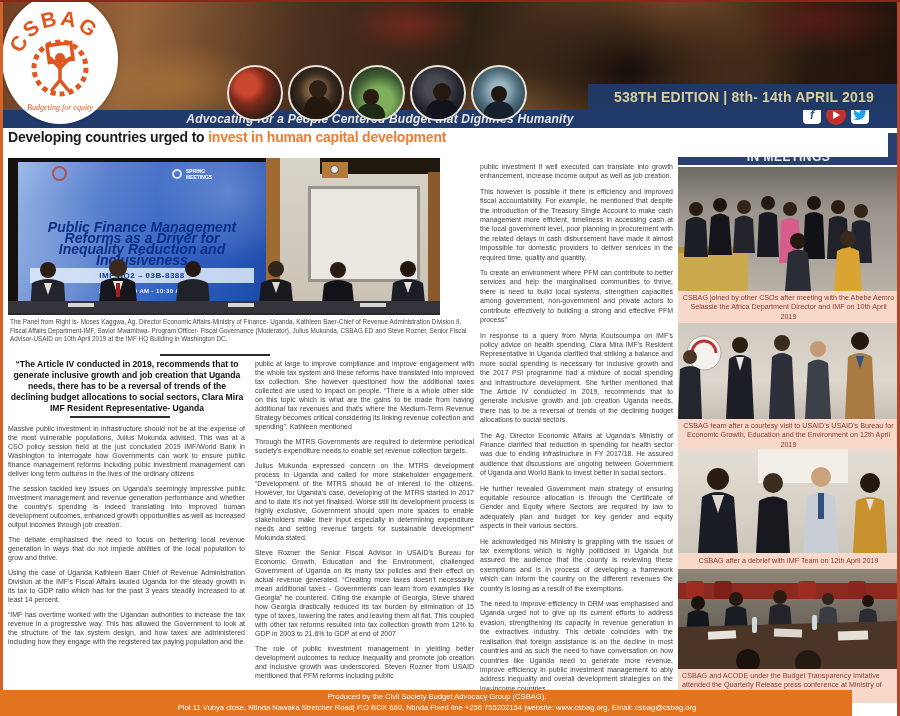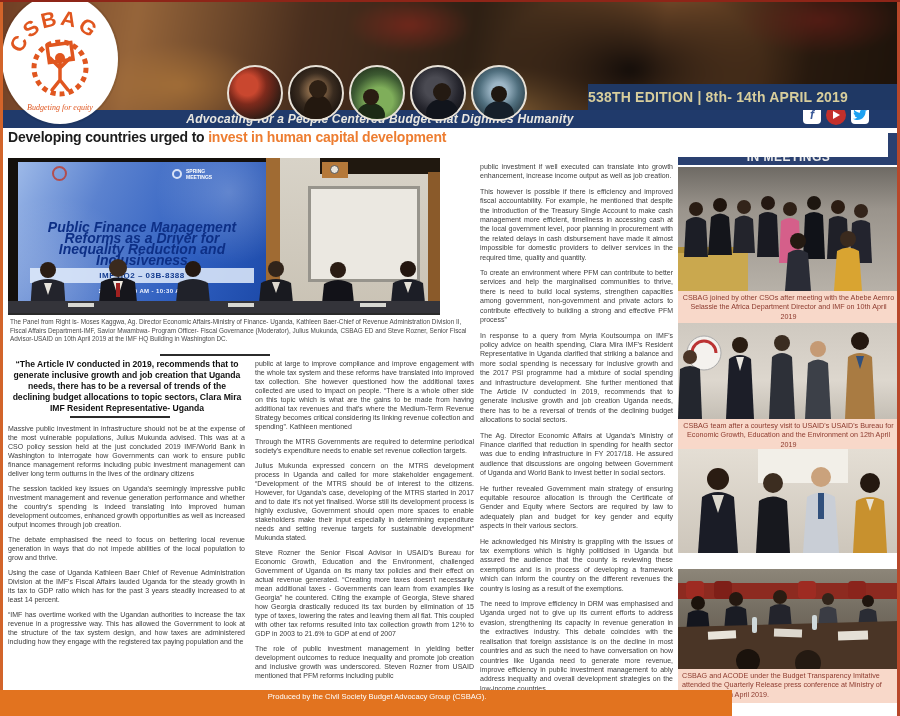--- a/index.html
+++ b/index.html
@@ -32,21 +32,21 @@
   .t5{left:471px;background:radial-gradient(circle at 50% 45%, #9db6c6 0 20%, #51707f 50%, #22333c 85%);}
   .thumb svg{position:absolute;left:0;top:0;}
 
   
   #logo-oval{position:absolute;left:2px;top:-6px;width:116px;height:130px;background:#fff;border-radius:50%;z-index:8;
     box-shadow:0 0 0 2px rgba(0,0,0,.08);}
   #logo-oval svg{position:absolute;left:4px;top:8px;}
 
   
   #edition-badge{position:absolute;left:588px;top:84px;width:312px;height:26px;background:#1f3864;z-index:7;
-    color:#d8ce9c;font-weight:bold;font-size:14px;line-height:26px;text-align:left;letter-spacing:.2px;}
+    color:#d8ce9c;font-weight:bold;font-size:14px;line-height:26px;text-align:center;letter-spacing:.2px;}
 
   
   #banner{position:absolute;left:0;top:110px;width:900px;height:18px;background:#203a6b;z-index:5;}
   #banner .banner-text{position:absolute;left:0;top:0;width:760px;text-align:center;color:#e9e7e0;
     font-size:12px;font-weight:bold;font-style:italic;line-height:18px;letter-spacing:.2px;}
   .social{position:absolute;top:-4px;width:18px;height:18px;border-radius:4px;z-index:9;}
   .social.fb{left:803px;background:#fff;color:#3b5998;font-weight:bold;font-size:12px;text-align:center;line-height:18px;font-style:italic;}
   .social.yt{left:826px;background:#c4302b;border-radius:50%;width:20px;height:20px;top:-5px;}
   .social.yt .tri{position:absolute;left:7px;top:6px;width:0;height:0;border-left:7px solid #fff;border-top:4px solid transparent;border-bottom:4px solid transparent;}
   .social.tw{left:851px;background:#fff;}
@@ -105,21 +105,21 @@
   #sbp1{top:34px;height:124px;background:linear-gradient(#6e6a64 0%,#9a948c 34%,#b7b1a8 100%);}
   #sbc1{top:158px;height:48px;}
   #sbp2{top:190px;height:96px;background:linear-gradient(#cfc9c0,#ddd7ce 60%,#c4beb4);}
   #sbc2{top:286px;height:30px;}
   #sbp3{top:316px;height:104px;background:linear-gradient(#e4ded4,#cdc6bb);}
   #sbc3{top:420px;height:16px;line-height:12px;}
   #sbp4{top:436px;height:100px;background:linear-gradient(#8d8679 0%,#756e62 40%,#5d5245 100%);}
   #sbc4{top:536px;height:34px;text-align:left;}
 
   
-  #footer{position:absolute;left:0;top:690px;width:732px;height:26px;background:#e2731f;z-index:50;
+  #footer{position:absolute;left:0;top:690px;width:852px;height:26px;background:#e2731f;z-index:50;
     color:#fff;text-align:center;padding-left:22px;}
   #footer .f1{font-size:7.6px;line-height:12px;padding-top:1px;}
   #footer .f2{font-size:7.6px;line-height:10px;}
 </style>
 </head>
 <body>
 
 <div id="page">
 
   <div id="header">
@@ -232,21 +232,21 @@
           <rect x="220" y="46" width="26" height="4" fill="#d8d8d2"></rect>
           <rect x="352" y="46" width="26" height="4" fill="#d8d8d2"></rect>
       </svg>
     </div>
   </div>
 
   <div class="photo-caption">The Panel from Right is- Moses Kaggwa, Ag. Director Economic Affairs-Ministry of Finance- Uganda, Kathleen Baer-Chief of Revenue Administration Division II, Fiscal Affairs Department-IMF, Savior Mwambwa- Program Officer- Fiscal Governance (Moderator), Julius Mukunda, CSBAG ED and Steve Rozner, Senior Fiscal Advisor-USAID on 10th April 2019 at the IMF HQ Building in Washington DC.</div>
 
   <div class="mini-rule" style="left:160px;top:354px;width:110px;"></div>
 
-  <div id="pull-quote">“The Article IV conducted in 2019, recommends that to generate inclusive growth and job creation that Uganda needs, there has to be a reversal of trends of the declining budget allocations to topic sectors, Clara Mira IMF Resident Representative- Uganda</div>
+  <div id="pull-quote">“The Article IV conducted in 2019, recommends that to generate inclusive growth and job creation that Uganda needs, there has to be a reversal of trends of the declining budget allocations to social sectors, Clara Mira IMF Resident Representative- Uganda</div>
   <div class="mini-rule" style="left:70px;top:416px;width:100px;"></div>
 
   <div class="col" id="col-left">
     <p>Massive public investment in infrastructure should not be at the expense of the most vulnerable populations, Julius Mukunda advised. This was at a CSO policy session held at the just concluded 2019 IMF/World Bank in Washington to interrogate how Governments can work to ensure public finance management reforms including pubic investment management can deliver long term outturns in the lives of the ordinary citizens</p>
     <p>The session tackled key issues on Uganda's seemingly impressive public investment management and revenue generation performance and whether the country's spending is indeed translating into improved human development outcomes, enhanced growth opportunities as well as increased output incomes through job creation.</p>
     <p>The debate emphasised the need to focus on bettering local revenue generation in ways that do not impede abilities of the local population to grow and thrive.</p>
     <p>Using the case of Uganda Kathleen Baer Chief of Revenue Administration Division at the IMF's Fiscal Affairs lauded Uganda for the steady growth in its tax to GDP ratio which has for the past 3 years steadily increased to at least 14 percent.</p>
     <p>“IMF has overtime worked with the Ugandan authorities to increase the tax revenue in a progressive way. This has allowed the Government to look at the structure of the tax system design, and how taxes are administered including how they engage with the registered tax paying population and the</p>
   </div>
 
@@ -332,20 +332,21 @@
         <circle cx="95" cy="34" r="10" fill="#3c2d20"></circle>
           <path d="M78 104 L81 52 Q95 43 109 52 L112 104 Z" fill="#17181e"></path>
         <circle cx="143" cy="28" r="10" fill="#caa27c"></circle>
           <path d="M125 104 L129 48 Q143 39 157 48 L161 104 Z" fill="#c9ced6"></path>
           <rect x="140" y="44" width="6" height="26" fill="#31507c"></rect>
         <circle cx="192" cy="34" r="10" fill="#241810"></circle>
           <path d="M175 104 L178 52 Q192 44 206 52 L209 104 Z" fill="#c8912e"></path>
           <path d="M188 50 L196 50 L192 62 Z" fill="#e8e2d4"></path>
       </svg>
     </div>
+    <div class="sb-cap" id="sbc3">CSBAG after a debrief  with IMF Team on 12th April 2019</div>
 
     <div class="sb-photo" id="sbp4">
       <svg width="221" height="100" viewBox="0 0 221 100">
         <rect x="0" y="14" width="221" height="16" fill="#8d2a20"></rect>
         <rect x="8" y="12" width="18" height="18" rx="4" fill="#9e2b22"></rect>
           <rect x="36" y="12" width="18" height="18" rx="4" fill="#7e1f18"></rect>
           <rect x="120" y="12" width="18" height="18" rx="4" fill="#9e2b22"></rect>
           <rect x="170" y="12" width="18" height="18" rx="4" fill="#8a241c"></rect>
         <circle cx="20" cy="34" r="7" fill="#1c130c"></circle>
           <path d="M8 64 L10 44 Q20 38 30 44 L32 64 Z" fill="#14161e"></path>
@@ -365,18 +366,19 @@
           <rect x="134" y="46" width="5" height="15" rx="2" fill="#cfd8da"></rect>
         <circle cx="70" cy="92" r="12" fill="#1a120c"></circle>
           <circle cx="130" cy="94" r="13" fill="#241a12"></circle>
       </svg>
     </div>
     <div class="sb-cap" id="sbc4">CSBAG and ACODE under the Budget Transparency Imitative attended the Quarterly Release press conference at Ministry of Finance on 11th April 2019.</div>
   </div>
 
   <div id="footer">
     <div class="f1">Produced by the Civil Society Budget Advocacy Group (CSBAG).</div>
+    <div class="f2">Plot 11 Vubya close, Ntinda Nawaka Stretcher Road| P.O BOX 660, Ntinda Fixed line +256 755202154 |website: www.csbag.org, Email: csbag@csbag.org</div>
   </div>
 
   <div class="edge left"></div>
   <div class="edge right"></div>
   <div class="edge top"></div>
 </div>
 
 </body></html>

